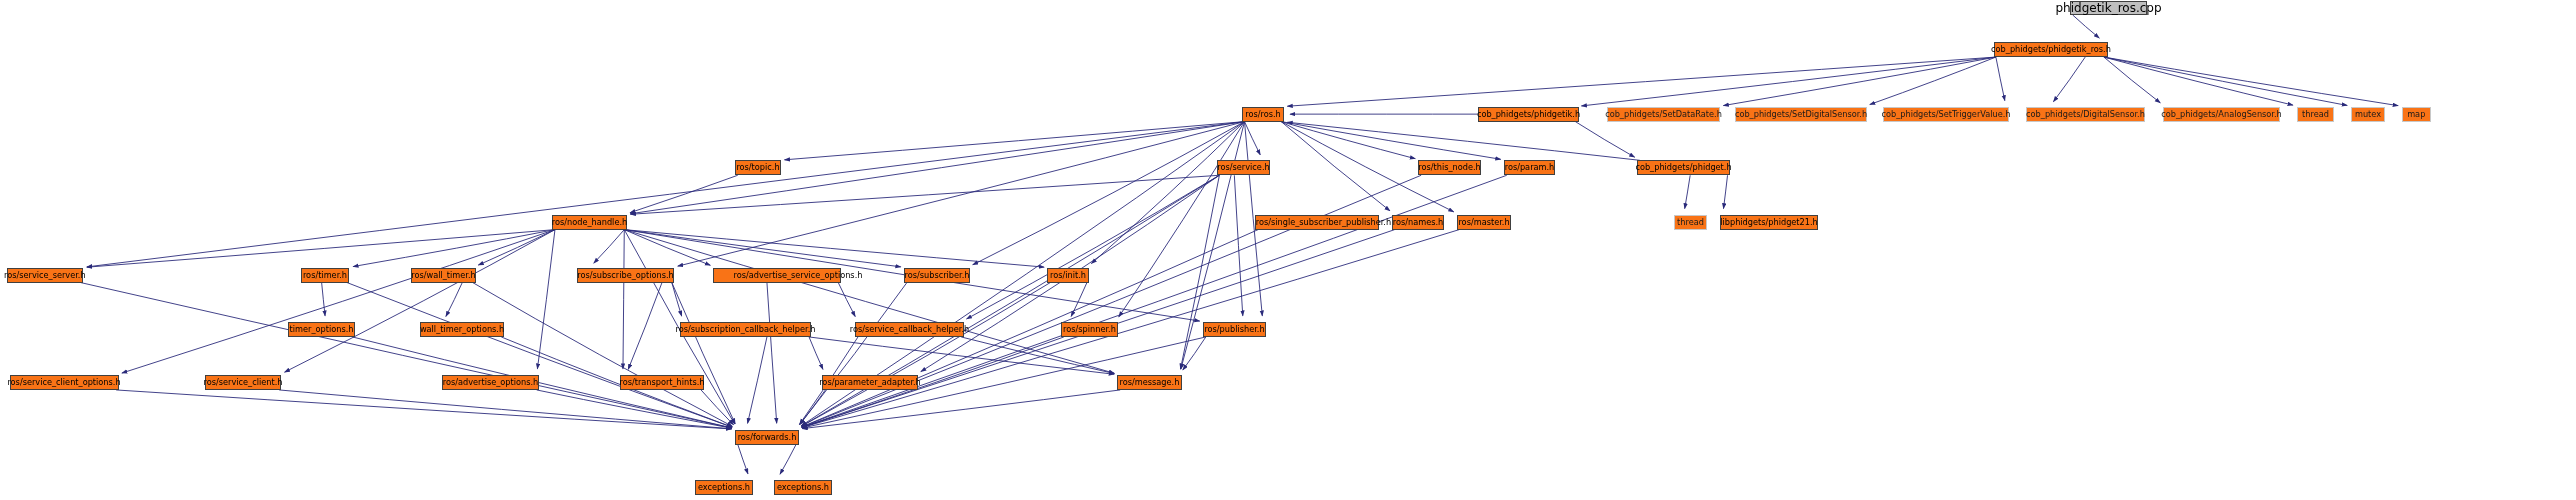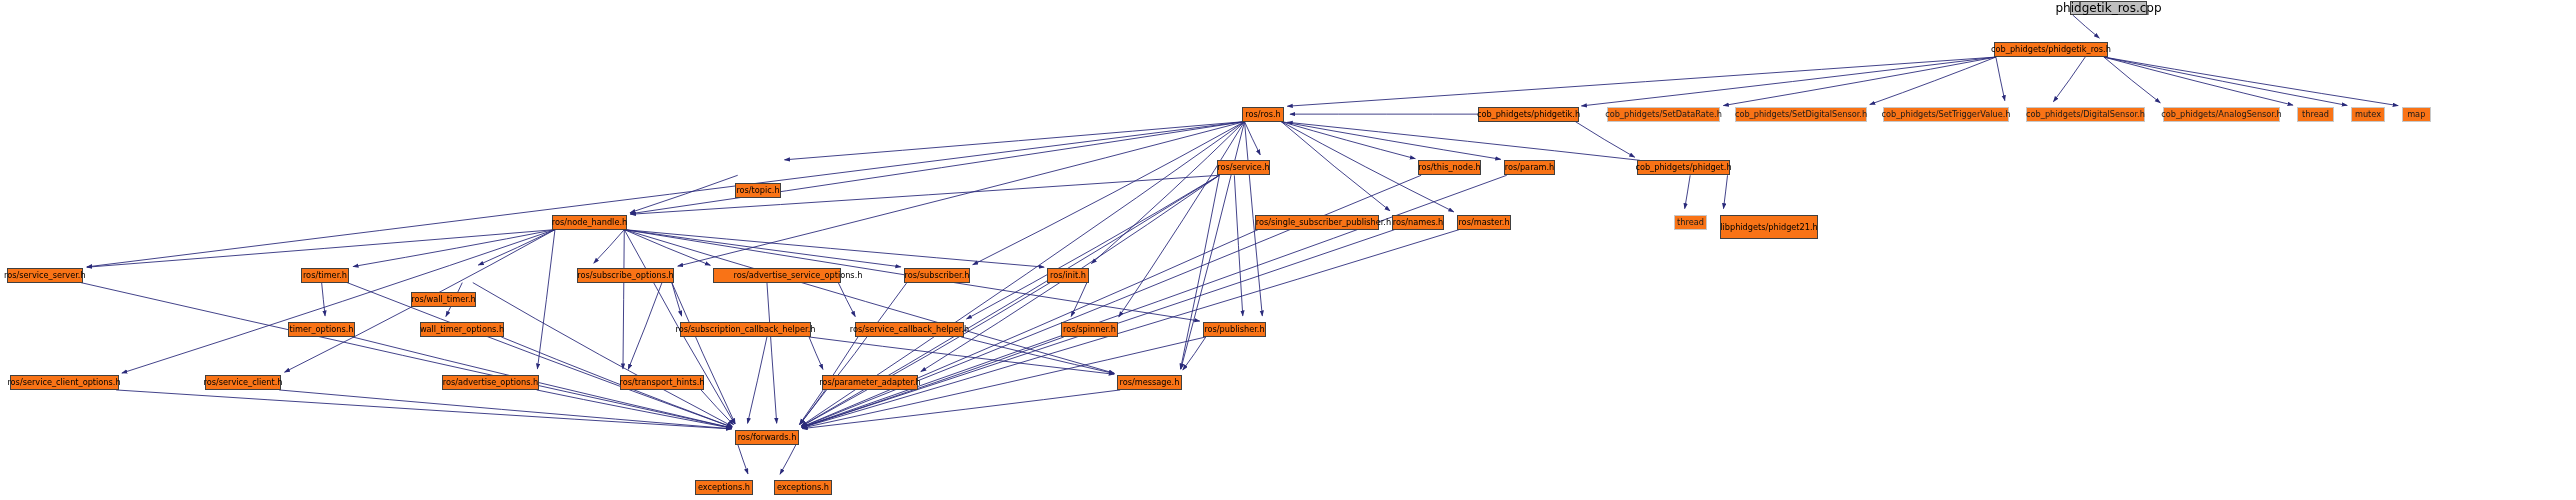--- a/index.html
+++ b/index.html
@@ -145,21 +145,21 @@
       </div>
       <div class="node ext" style="left: 2297px; top: 107px; width: 37px; height: 15px;">
         <span class="node-label">thread</span>
       </div>
       <div class="node ext" style="left: 2351px; top: 107px; width: 34px; height: 15px;">
         <span class="node-label">mutex</span>
       </div>
       <div class="node ext" style="left: 2402px; top: 107px; width: 28.5px; height: 15px;">
         <span class="node-label">map</span>
       </div>
-      <div class="node thick" style="left: 735px; top: 160px; width: 46px; height: 15px; margin-top: 23px;">
+      <div class="node thick" style="left: 735px; top: 160px; width: 46px; height: 15px;">
         <span class="node-label">ros/topic.h</span>
       </div>
       <div class="node thick" style="left: 1217px; top: 160px; width: 53px; height: 15px;">
         <span class="node-label">ros/service.h</span>
       </div>
       <div class="node thick" style="left: 1418px; top: 160px; width: 63px; height: 15px;">
         <span class="node-label">ros/this_node.h</span>
       </div>
       <div class="node thick" style="left: 1504px; top: 160px; width: 51px; height: 15px;">
         <span class="node-label">ros/param.h</span>
@@ -175,30 +175,30 @@
       </div>
       <div class="node thick" style="left: 1392px; top: 215px; width: 52px; height: 15px;">
         <span class="node-label">ros/names.h</span>
       </div>
       <div class="node thick" style="left: 1457px; top: 215px; width: 54px; height: 15px;">
         <span class="node-label">ros/master.h</span>
       </div>
       <div class="node ext" style="left: 1674px; top: 215px; width: 33px; height: 15px;">
         <span class="node-label">thread</span>
       </div>
-      <div class="node thick" style="left: 1720px; top: 215px; width: 98px; height: 24px;">
+      <div class="node thick" style="left: 1720px; top: 215px; width: 98px; height: 15px;">
         <span class="node-label">libphidgets/phidget21.h</span>
       </div>
       <div class="node thick" style="left: 6.8px; top: 268px; width: 76px; height: 15px;">
         <span class="node-label">ros/service_server.h</span>
       </div>
       <div class="node thick" style="left: 301px; top: 268px; width: 48px; height: 15px;">
         <span class="node-label">ros/timer.h</span>
       </div>
-      <div class="node thick" style="left: 411px; top: 268px; width: 65px; height: 15px; margin-top: 24px;">
+      <div class="node thick" style="left: 411px; top: 268px; width: 65px; height: 15px;">
         <span class="node-label">ros/wall_timer.h</span>
       </div>
       <div class="node thick" style="left: 577px; top: 268px; width: 97px; height: 15px;">
         <span class="node-label">ros/subscribe_options.h</span>
       </div>
       <div class="node thick" style="left: 713px; top: 268px; width: 128px; height: 15px; padding-left: 46px;">
         <span class="node-label">ros/advertise_service_options.h</span>
       </div>
       <div class="node thick" style="left: 904px; top: 268px; width: 66px; height: 15px;">
         <span class="node-label">ros/subscriber.h</span>

